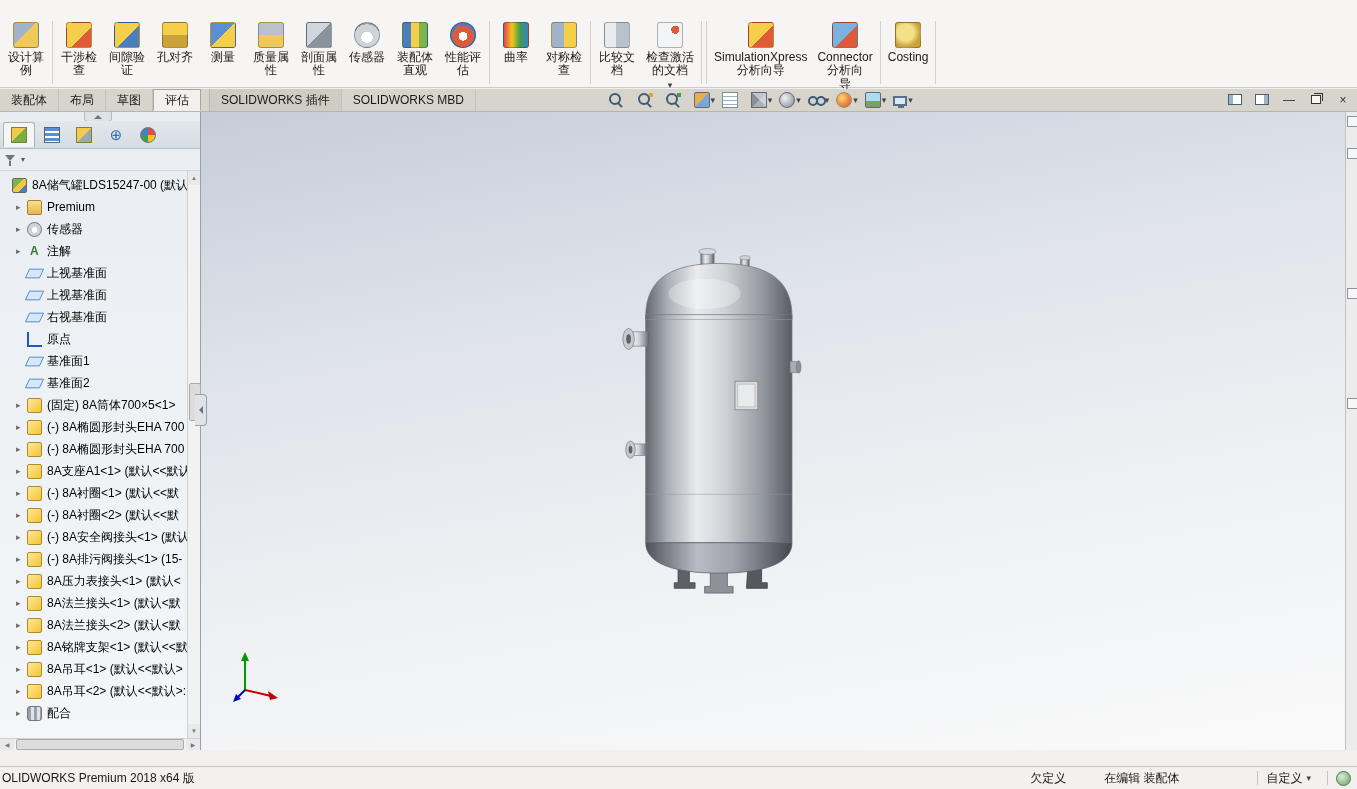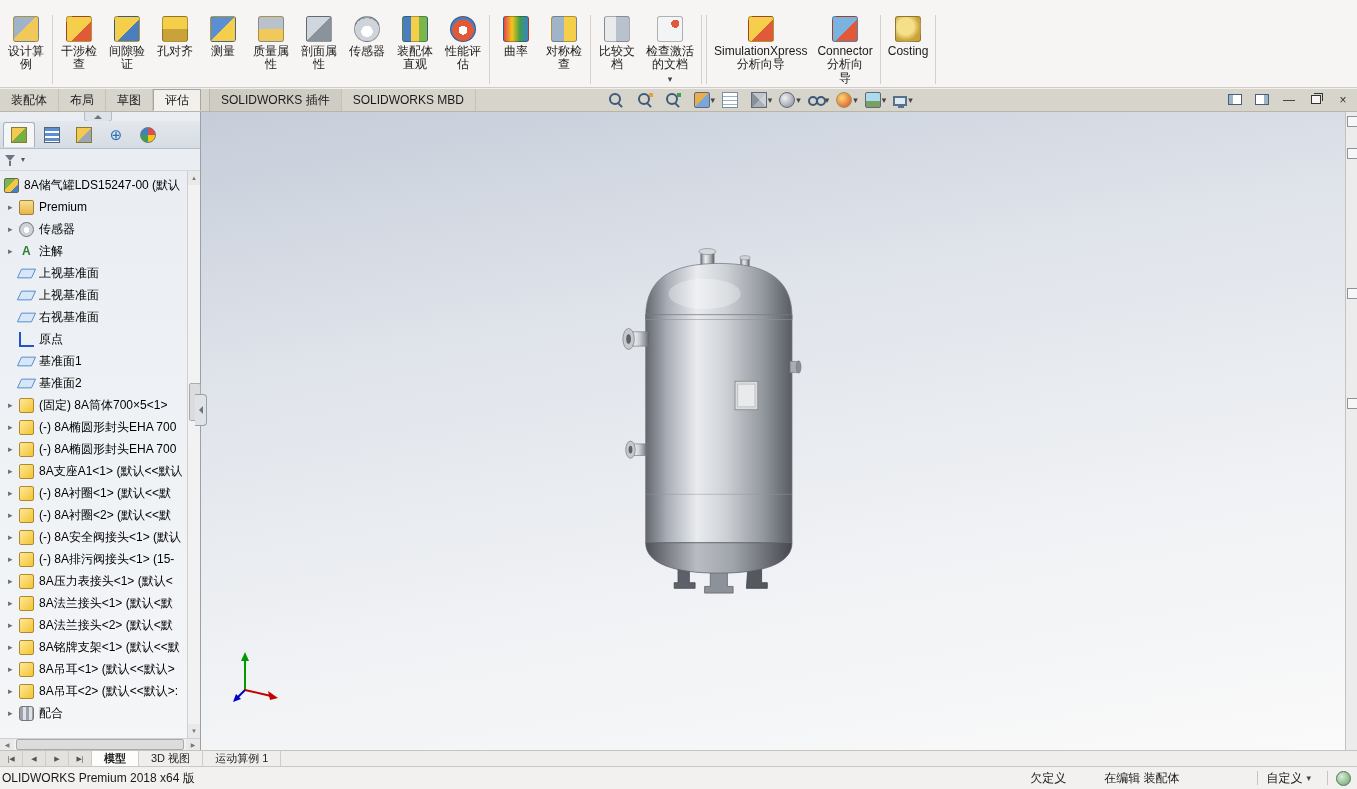--- a/index.html
+++ b/index.html
@@ -1,21 +1,21 @@
 <!DOCTYPE html>
 <html><head>
 <meta charset="utf-8">
 <style>
   html,body{margin:0;padding:0;background:#e8e8e8;}
   .app{position:relative;width:1357px;height:789px;overflow:hidden;
        font-family:"Liberation Sans","DejaVu Sans",sans-serif;font-size:12px;color:#1a1a1a;
        background:#f1f0ee;user-select:none;}
   
   .ribbon{position:absolute;top:0;left:0;right:0;height:88px;background:#f6f5f3;
-          border-bottom:1px solid #cfccc6;display:flex;align-items:flex-start;padding:12px 2px 0 2px;box-sizing:border-box;}
+          border-bottom:1px solid #cfccc6;display:flex;align-items:flex-start;padding:18px 2px 0 2px;box-sizing:border-box;}
   .rbtn{display:flex;flex-direction:column;align-items:center;gap:3px;padding:4px 5px 2px 5px;min-width:38px;border-radius:3px;}
   .rbtn.disabled{opacity:.5;filter:grayscale(1);}
   .rlabel{white-space:pre-line;text-align:center;font-size:12px;line-height:1.12;color:#1a1a1a;}
   .ricon{width:26px;height:26px;border-radius:3px;border:1px solid rgba(0,0,0,.28);box-sizing:border-box;flex:0 0 26px;}
   .vsep{width:1px;align-self:stretch;background:#d4d1ca;margin:3px 2px;flex:0 0 1px;}
   .dd{font-size:9px;color:#444;line-height:1;}
   
   [data-icon="design-study-icon"]{background:linear-gradient(135deg,#9fb4c8 0 45%,#f0c95a 45%);}
   [data-icon="interference-check-icon"]{background:linear-gradient(135deg,#f5cf4a 0 60%,#e05a3a 60%);}
   [data-icon="clearance-verify-icon"]{background:linear-gradient(135deg,#f5cf4a 0 55%,#4a7ebf 55%);}
@@ -92,21 +92,21 @@
   [data-icon="dimxpert-icon"]{color:#2a6fb8;font-size:15px;line-height:16px;text-align:center;}
   [data-icon="dimxpert-icon"]::before{content:"⊕";}
   [data-icon="displaymanager-icon"]{background:conic-gradient(#e5484d 0 25%,#f5c518 25% 50%,#3f9d4f 50% 75%,#3b82c4 75%);border-radius:50%;border:1px solid #777;}
   .filterrow{position:absolute;left:0;top:37px;width:100%;height:22px;display:flex;align-items:center;gap:3px;padding:0 4px;box-sizing:border-box;border-bottom:1px solid #d5d9de;}
   .funnel{width:14px;height:14px;position:relative;display:inline-block;}
   .funnel::before{content:"";position:absolute;left:1px;top:2px;border-left:5px solid transparent;border-right:5px solid transparent;border-top:6px solid #6b7682;}
   .funnel::after{content:"";position:absolute;left:5px;top:8px;width:2px;height:5px;background:#6b7682;}
   .filter-dd{font-size:8px;color:#555;}
   .filter-box{flex:1;height:16px;}
   
-  .tree{position:absolute;left:0;top:59px;bottom:0;width:187px;overflow:hidden;padding-top:3px;box-sizing:border-box;}
+  .tree{position:absolute;left:0;top:59px;bottom:0;width:187px;overflow:hidden;padding-top:3px;box-sizing:border-box;padding-left:8px;}
   .trow{display:flex;align-items:center;height:22px;padding-left:8px;font-size:12px;white-space:nowrap;overflow:hidden;color:#000;}
   .twisty{width:11px;flex:0 0 11px;font-size:9px;color:#6e6e6e;line-height:1;}
   .trow.root{padding-left:4px;}
   .ticon{width:15px;height:15px;flex:0 0 15px;margin-right:5px;box-sizing:border-box;position:relative;}
   [data-icon="assembly-icon"]{background:linear-gradient(135deg,#7ab648 0 40%,#f3c73f 40% 70%,#4a7ebf 70%);border:1px solid #666;border-radius:2px;}
   [data-icon="history-icon"]{background:linear-gradient(180deg,#f7df8e,#e8b64a);border:1px solid #a5803a;border-radius:2px;}
   [data-icon="sensors-icon"]{background:radial-gradient(circle at 50% 55%,#fff 0 30%,#cfd4da 30% 75%,#8b9097 75%);border-radius:50%;border:1px solid #777;}
   [data-icon="annotations-icon"]{border:none;}
   [data-icon="annotations-icon"]::before{content:"A";font-weight:bold;color:#2d7d2d;font-size:12px;position:absolute;left:3px;top:0;}
   [data-icon="plane-icon"]{background:#d7e7f7;border:1px solid #4a84c4;transform:skewX(-25deg) scaleY(.62);}
@@ -572,38 +572,20 @@
       <div class="hscroll">
         <div class="hbtn">◀</div>
         <div class="hthumb"></div>
         <div class="hbtn">▶</div>
       </div>
     </div>
 
     <div class="splitter-handle"></div>
   </div>
 
-  <div class="bottomtabs">
-    <div class="navbtn">|◀</div>
-    <div class="navbtn">◀</div>
-    <div class="navbtn">▶</div>
-    <div class="navbtn">▶|</div>
-    <div style="display:flex">
-
-    <div class="btab active">
-          <span>模型</span>
-        </div>
-        <div class="btab">
-          <span>3D 视图</span>
-        </div>
-        <div class="btab">
-          <span>运动算例 1</span>
-        </div>
-      </div>
-  </div>
 
   <div class="statusbar">
     <span class="status-item">OLIDWORKS Premium 2018 x64 版</span>
     <span class="spacer"></span>
     <span class="status-item">欠定义</span>
     <span style="width:38px"></span>
     <span class="status-item">在编辑 装配体</span>
     <span style="width:70px"></span>
     <span class="ssep"></span>
     <span class="status-item">自定义</span>

